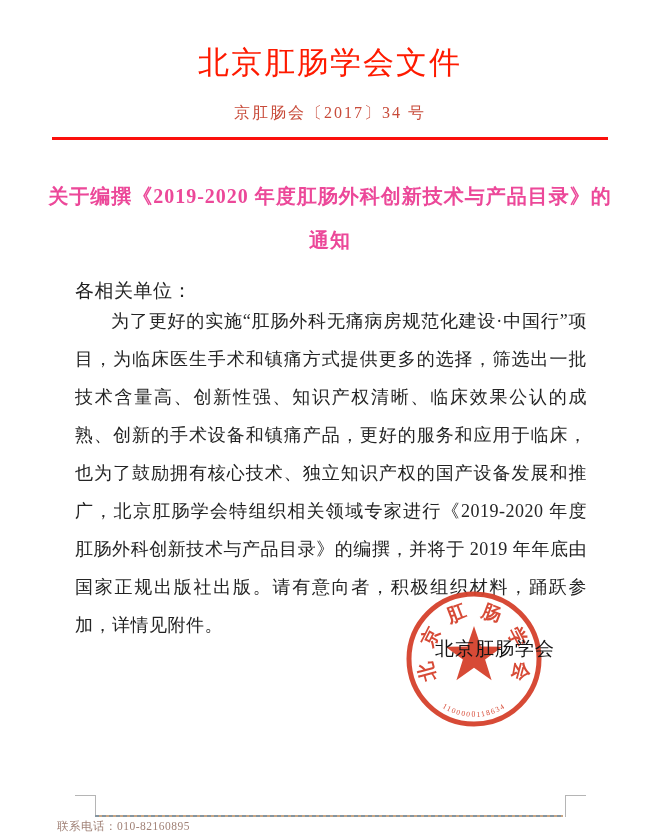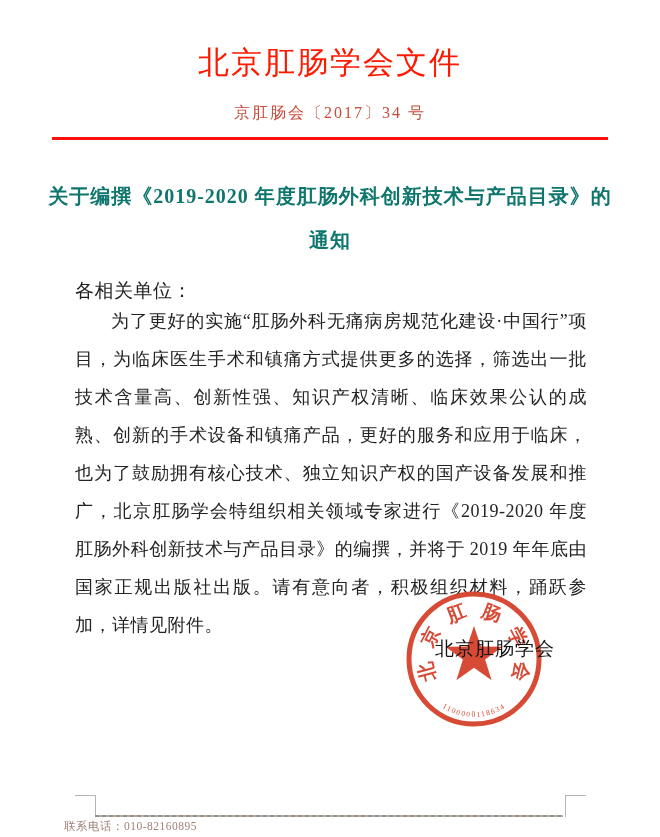--- a/index.html
+++ b/index.html
@@ -23,21 +23,21 @@
     font-size: 16px; color: #c84b3a; letter-spacing: 2px;
   }
   .red-line {
     position: absolute; left: 52px; top: 137px;
     width: 556px; height: 3px;
     background: #fb100c;
   }
   .subject {
     position: absolute; left: 40px; top: 174px; width: 580px;
     text-align: center;
-    font-size: 20px; font-weight: bold; color: #0f766e;
+    font-size: 20px; font-weight: bold; color: #ec4899;
     line-height: 44px;
     white-space: pre-line;
     letter-spacing: 1px;
   }
   .salutation {
     position: absolute; left: 75px; top: 278px;
     font-size: 19px; font-weight: normal; color: #1f1f1f;
     letter-spacing: 0.5px;
   }
   .body-text {
@@ -67,21 +67,21 @@
     position: absolute; left: 565px; top: 795px;
     width: 20px; height: 21px;
     border-top: 1px solid #b5b5b5; border-left: 1px solid #b5b5b5;
   }
   .footer-dash {
     position: absolute; left: 95px; top: 815px;
     width: 468px; height: 2px;
     background: repeating-linear-gradient(90deg, #8495a0 0 4px, #c9a684 4px 7px);
   }
   .footer-text {
-    position: absolute; left: 64px; top: 819px; width: 570px;
+    position: absolute; left: 57px; top: 819px; width: 570px;
     font-size: 11.5px; color: #a08176;
     display: flex; letter-spacing: 0.5px;
     white-space: nowrap;
     flex-direction: column;
   }
   .footer-address { margin-left: 63px; }
 </style>
 </head>
 <body>
 

